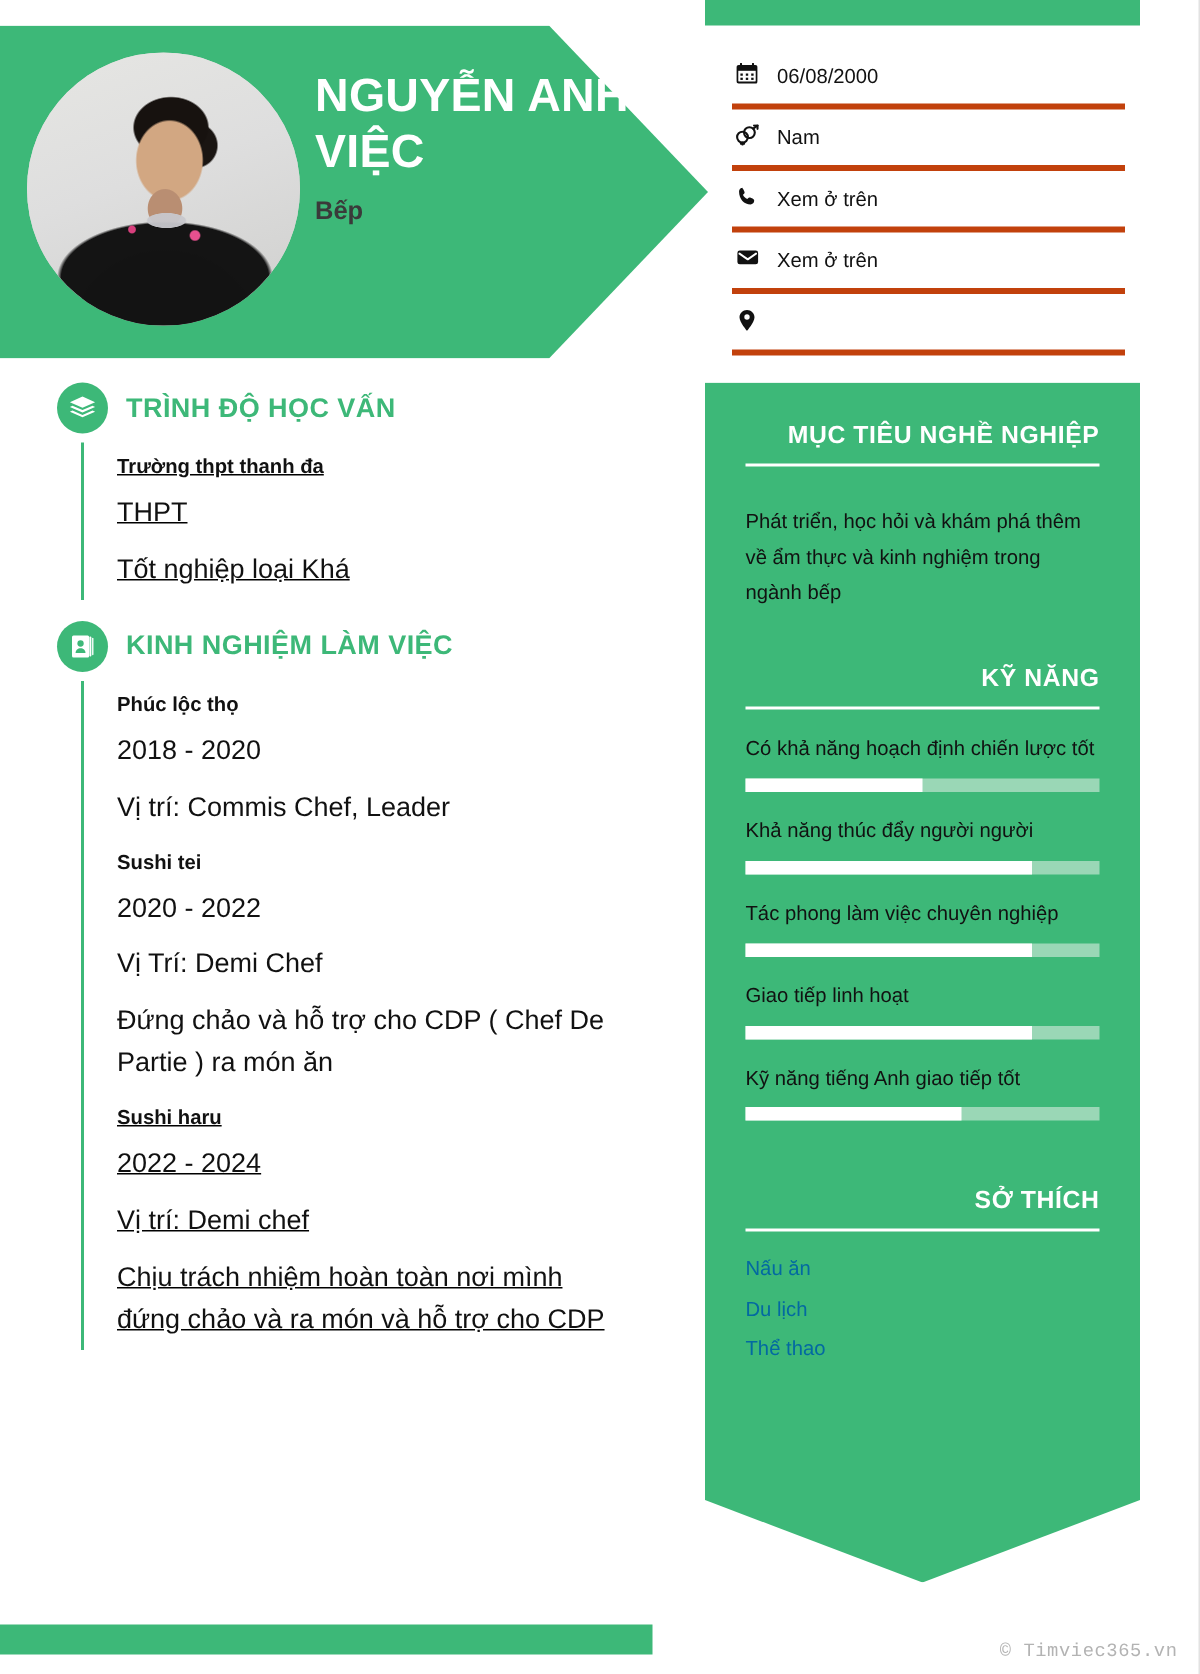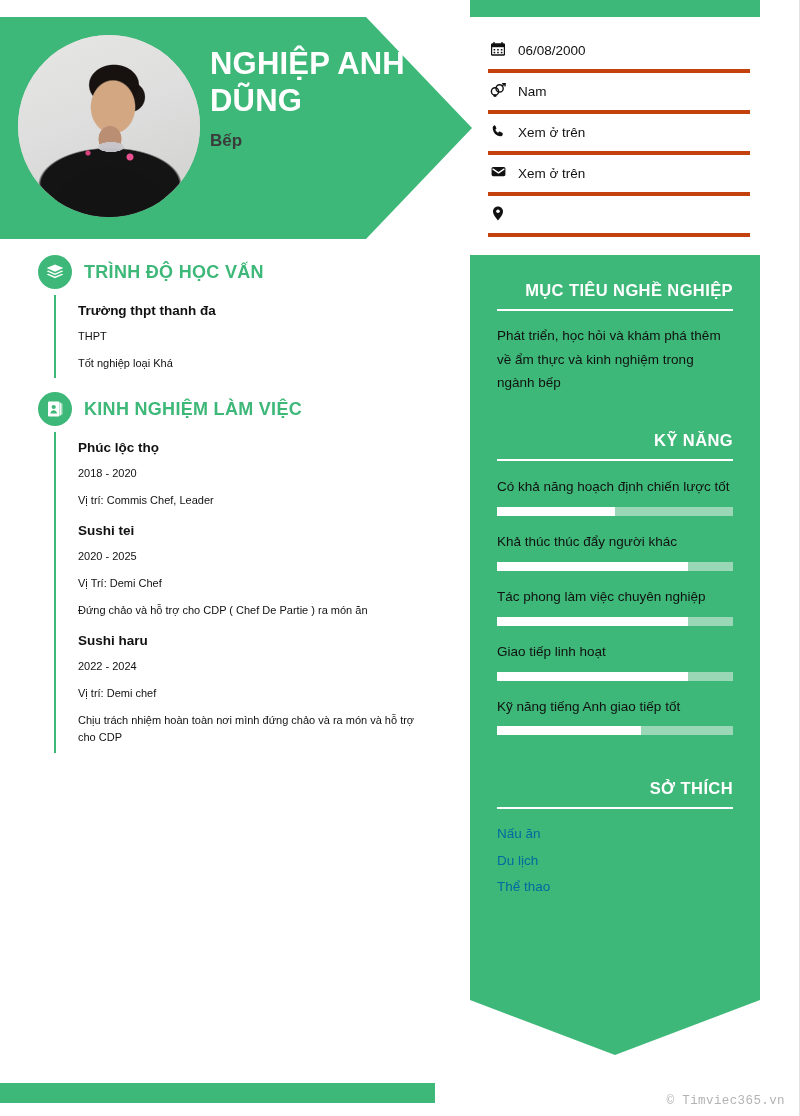--- a/index.html
+++ b/index.html
@@ -157,29 +157,29 @@
     text-align: center;
   }
   .sec-body {
     margin-left: 54px;
     padding-left: 22px;
     border-left: 2px solid #3DB878;
     padding-top: 8px;
     padding-bottom: 6px;
   }
   .entry { margin-bottom: 14px; }
-  .entry:last-child { margin-bottom: 0; }
+  .entry:last-child { margin-bottom: 0; text-decoration: underline; }
   .entry-title {
     font-size: 13.5px;
     font-weight: bold;
     color: #111111;
     margin: 0 0 10px 0;
   }
   .entry-line {
-    font-size: 11px;
+    font-size: 18px;
     color: #111111;
     margin: 0 0 10px 0;
     line-height: 1.55;
     max-width: 340px;
   }
   .entry-line:last-child { margin-bottom: 0; }
 
   
   .right-panel {
     position: absolute;
@@ -204,21 +204,21 @@
     color: #ffffff;
     letter-spacing: 0.4px;
     padding-top: 26px;
     padding-bottom: 9px;
     border-bottom: 2px solid #ffffff;
   }
   .panel-text {
     font-size: 13.5px;
     color: #111111;
     line-height: 1.75;
-    padding-top: 13px;
+    padding-top: 25px;
   }
   .skill { padding-top: 16px; }
   .skill-label {
     font-size: 13.5px;
     color: #111111;
     line-height: 1.55;
     margin-bottom: 9px;
   }
   .skill-track {
     position: relative;
@@ -266,21 +266,21 @@
 
   <div class="top-green-bar"></div>
 
   <div class="header-shape"></div>
 
   <div class="avatar-wrap">
     <div class="avatar-photo"></div>
   </div>
 
   <div class="name-block">
-    <h1 class="cv-name">NGHIỆP ANH DŨNG</h1>
+    <h1 class="cv-name">NGUYỄN ANH VIỆC</h1>
     <p class="cv-role">Bếp</p>
   </div>
 
   <div class="contact-list">
 
     <div class="contact-row">
       <span class="contact-ico">
         <svg width="14" height="14" viewBox="0 0 14 14">
             <rect x="0.5" y="2" width="13" height="11" rx="1" fill="none" stroke="#111" stroke-width="1.4"></rect>
             <rect x="0.5" y="2" width="13" height="3.2" fill="#111"></rect>
@@ -378,21 +378,21 @@
     <div class="sec-body">
 
       <div class="entry">
         <p class="entry-title">Phúc lộc thọ</p>
         <p class="entry-line">2018 - 2020</p>
         <p class="entry-line">Vị trí: Commis Chef, Leader</p>
       </div>
 
       <div class="entry">
         <p class="entry-title">Sushi tei</p>
-        <p class="entry-line">2020 - 2025</p>
+        <p class="entry-line">2020 - 2022</p>
         <p class="entry-line">Vị Trí: Demi Chef</p>
         <p class="entry-line" style="white-space:pre-line">Đứng chảo và hỗ trợ cho CDP ( Chef De Partie ) ra món ăn</p>
       </div>
 
       <div class="entry">
         <p class="entry-title">Sushi haru</p>
         <p class="entry-line">2022 - 2024</p>
         <p class="entry-line">Vị trí: Demi chef</p>
         <p class="entry-line" style="white-space:pre-line">Chịu trách nhiệm hoàn toàn nơi mình đứng chảo và ra món và hỗ trợ cho CDP</p>
       </div>
@@ -412,21 +412,21 @@
       <div class="panel-title">KỸ NĂNG</div>
 
       <div class="skill">
         <div class="skill-label">Có khả năng hoạch định chiến lược tốt</div>
         <div class="skill-track">
           <div class="skill-fill" style="width: 50%;"></div>
         </div>
       </div>
 
       <div class="skill">
-        <div class="skill-label">Khả thúc thúc đẩy người khác</div>
+        <div class="skill-label">Khả năng thúc đẩy người người</div>
         <div class="skill-track">
           <div class="skill-fill" style="width: 81%;"></div>
         </div>
       </div>
 
       <div class="skill">
         <div class="skill-label">Tác phong làm việc chuyên nghiệp</div>
         <div class="skill-track">
           <div class="skill-fill" style="width: 81%;"></div>
         </div>

